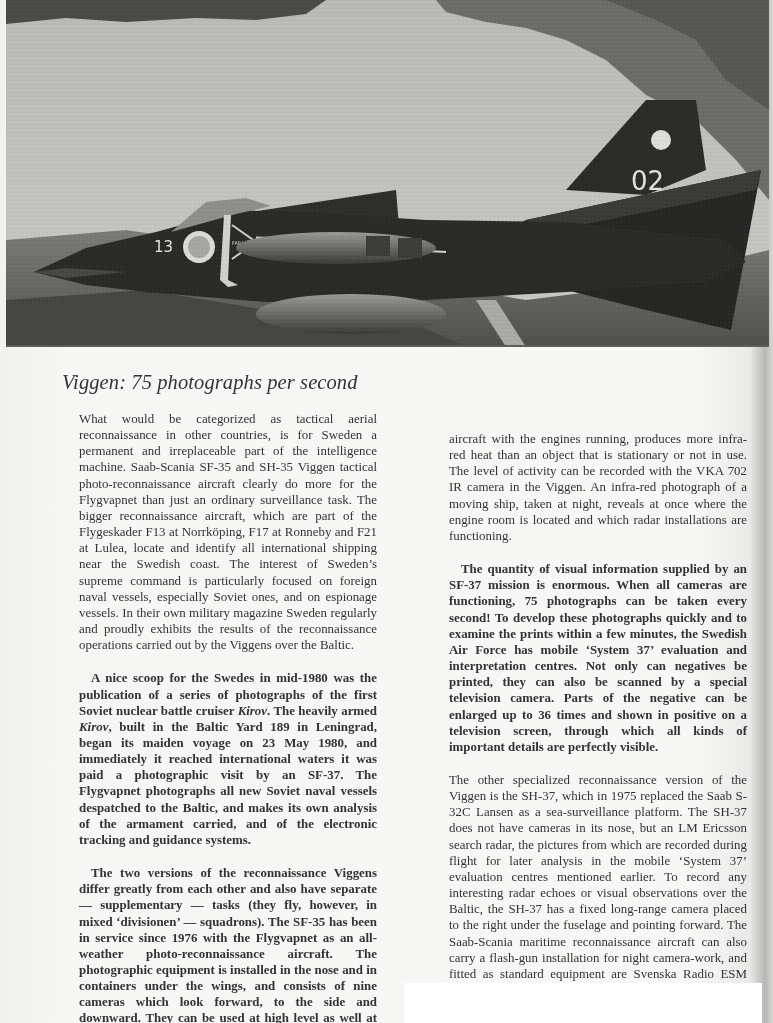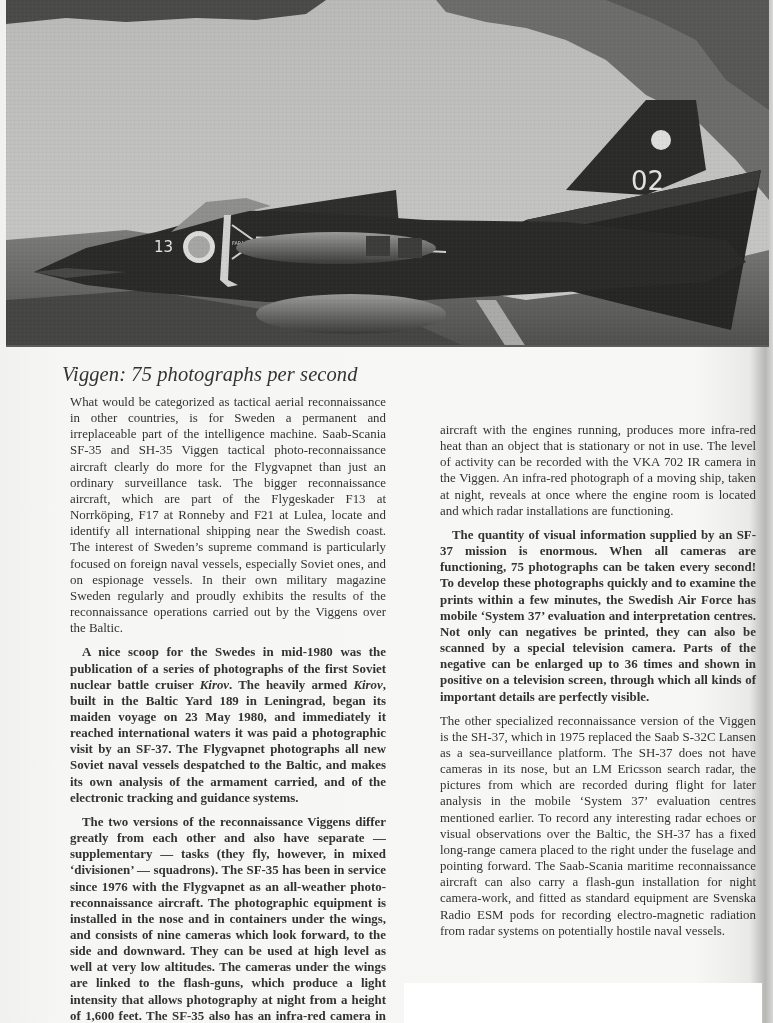--- a/index.html
+++ b/index.html
@@ -56,24 +56,24 @@
     .col {
       position: absolute;
       width: 332px;
       font-size: 12.9px;
       line-height: 16.15px;
       text-align: justify;
       color: #333;
     }
     .col-left { left: 62px; top: 362px; }
     .col-right { left: 432px; top: 414px; }
-    .col p { margin: 8px; }
+    .col p { margin: 17px; }
     .col p.indent { text-indent: 12px; font-weight: bold; }
     .col .heading { margin-top: 3px; margin-bottom: 3px; }
-    .col-left .heading { margin-top: 0; margin-bottom: 2px; }
+    .col-left .heading { margin-top: 8px; margin-bottom: 2px; }
     .bottom-blank {
       position: absolute;
       left: 404px; top: 983px;
       width: 358px; height: 40px;
       background: #ffffff;
     }
   </style>
 </head>
 <body>
 

